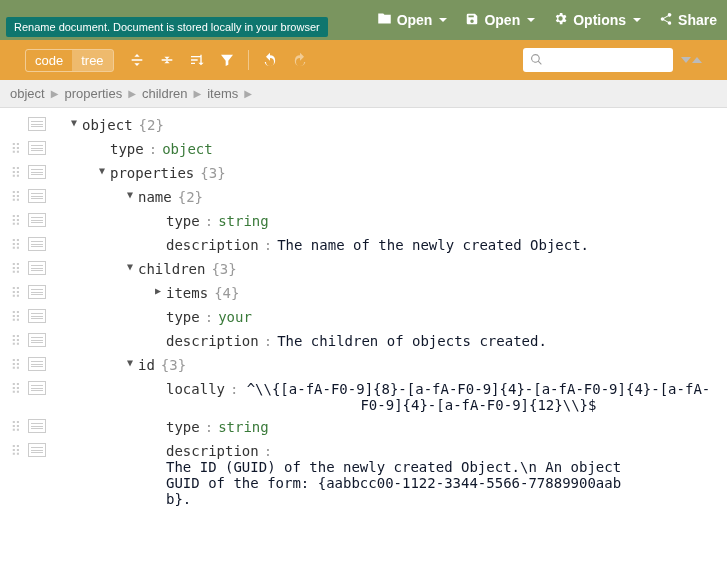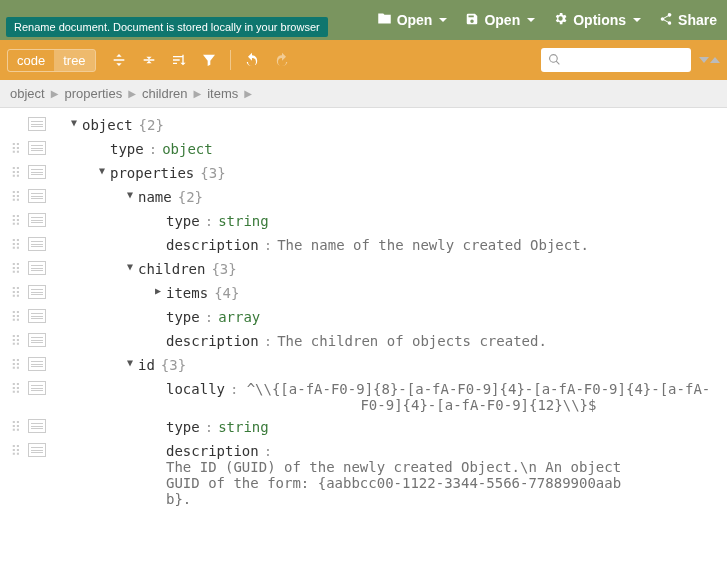--- a/index.html
+++ b/index.html
@@ -46,21 +46,21 @@
     border-top: 4px solid #fff;
     display: inline-block;
     margin-left: 2px;
   }
 
   .tool-bar {
     background: #e8a33d;
     height: 40px;
     display: flex;
     align-items: center;
-    padding: 0 7px;
+    padding: 0 25px;
   }
   .mode-toggle {
     display: flex;
     border: 1px solid rgba(255,255,255,0.45);
     border-radius: 3px;
     overflow: hidden;
     margin-right: 10px;
   }
   .mode-btn {
     padding: 3px 9px;
@@ -169,21 +169,21 @@
   .content {
     flex: 1;
     display: flex;
     flex-wrap: wrap;
     align-items: flex-start;
   }
   .key { color: #333; }
   .colon { color: #999; margin: 0 5px; }
   .count { color: #999; margin-left: 6px; }
   .val-kw { color: #3a7a3a; }
-  .val-str { color: #737373; }
+  .val-str { color: #0f172a; }
   .spacer { display:inline-block; }
 </style>
 </head>
 <body>
 
 <div class="top-bar">
   <div class="tooltip">Rename document. Document is stored locally in your browser</div>
   <div class="top-actions">
     <div class="top-action">
       <span>
@@ -412,21 +412,21 @@
         <div class="menu-box">
           <span></span>
           <span></span>
           <span></span>
         </div>
         <span class="spacer" style="width: 98px;"></span>
         <div class="toggle empty"></div>
         <div class="content">
           <span class="key">type</span>
           <span class="colon">:</span>
-          <span class="val-kw">array</span>
+          <span class="val-kw">your</span>
         </div>
       </div>
       <div class="row">
         <div class="gutter">⠿</div>
         <div class="menu-box">
           <span></span>
           <span></span>
           <span></span>
         </div>
         <span class="spacer" style="width: 98px;"></span>

